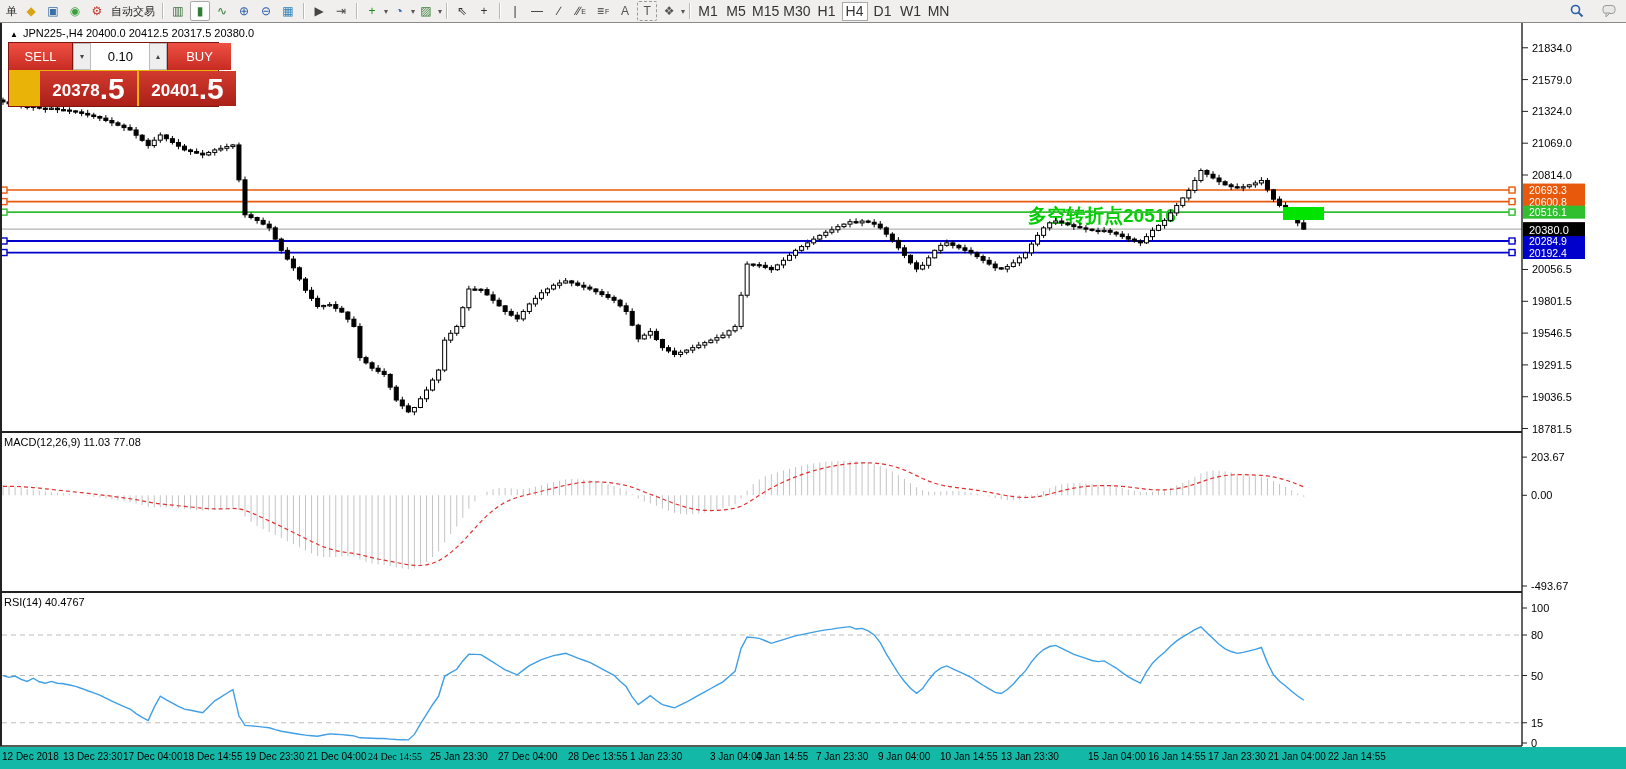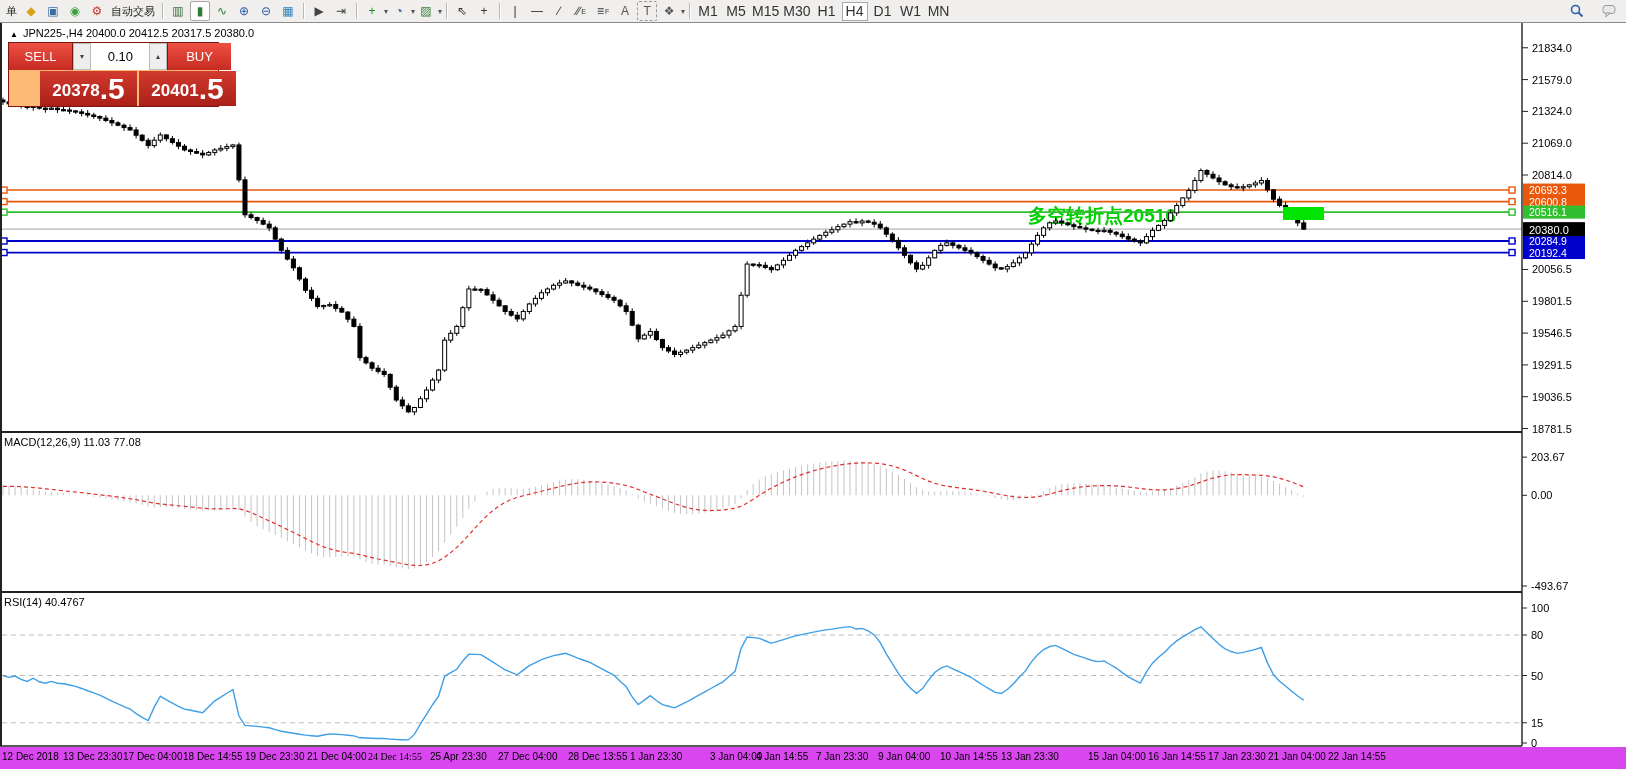--- a/index.html
+++ b/index.html
@@ -25,36 +25,36 @@
   #chart-svg text{font-family:"Liberation Sans",sans-serif;}
   
   #chart-title{position:absolute;left:10px;top:27px;z-index:5;font-size:11px;color:#000;white-space:nowrap;}
   #chart-title .tri{font-size:8px;margin-right:5px;}
   
   .ind-label{position:absolute;left:4px;z-index:5;font-size:11px;color:#000;}
   #macd-label{top:436px;}
   #rsi-label{top:596px;}
   
   #trade-panel{position:absolute;left:8px;top:42px;width:209px;height:63px;z-index:6;
-    background:#fdba74;border:1px solid #7e150f;}
+    background:#eab308;border:1px solid #7e150f;}
   .tp-top{position:absolute;left:0;top:0;width:209px;height:27px;display:flex;}
   .tp-btn{flex:0 0 63px;height:27px;border:none;color:#fff;font-size:13px;font-family:"Liberation Sans",sans-serif;
     background:linear-gradient(#ef5043,#c62b22);display:flex;align-items:center;justify-content:center;}
   .tp-vol{flex:1;display:flex;background:#fff;border-left:1px solid #7e150f;border-right:1px solid #7e150f;}
   .tp-arr{width:16px;display:flex;align-items:center;justify-content:center;font-size:8px;color:#444;
     background:#eee;border:1px solid #bbb;}
   .tp-input{flex:1;border:none;outline:none;text-align:right;font-size:13px;padding-right:16px;width:40px;
     font-family:"Liberation Sans",sans-serif;color:#000;}
   .tp-bottom{position:absolute;left:0;top:28px;width:196px;height:35px;display:flex;gap:2px;margin-left:31px;}
   .tp-price{flex:1;background:linear-gradient(#d23a2e,#aa2019);color:#fff;display:flex;align-items:flex-end;
     justify-content:center;padding-bottom:2px;}
   .tp-price .main{font-size:17px;font-weight:bold;line-height:1.45;}
   .tp-price .frac{font-size:30px;font-weight:bold;line-height:1;}
   
-  #time-axis{position:absolute;left:0;top:747px;width:1626px;height:22px;background:#d946ef;z-index:4;}
+  #time-axis{position:absolute;left:0;top:747px;width:1626px;height:22px;background:#14b8a6;z-index:4;}
   .ta-label{position:absolute;top:4px;font-size:10px;color:#000;white-space:nowrap;}
 </style>
 </head>
 <body>
 
 <div id="app">
 
   <div id="toolbar">
     <div id="tb-left">
         <span class="tb-txt">单</span>
@@ -890,21 +890,21 @@
   <div id="rsi-label" class="ind-label">RSI(14) 40.4767</div>
 
   <div id="time-axis">
       <span class="ta-label" style="left: 2px;">12 Dec 2018</span>
       <span class="ta-label" style="left: 63px;">13 Dec 23:30</span>
       <span class="ta-label" style="left: 123px;">17 Dec 04:00</span>
       <span class="ta-label" style="left: 183px;">18 Dec 14:55</span>
       <span class="ta-label" style="left: 245px;">19 Dec 23:30</span>
       <span class="ta-label" style="left: 307px;">21 Dec 04:00</span>
       <span class="ta-label" style="left: 368px; font-family: Liberation Serif, serif;">24 Dec 14:55</span>
-      <span class="ta-label" style="left: 430px;">25 Apr 23:30</span>
+      <span class="ta-label" style="left: 430px;">25 Jan 23:30</span>
       <span class="ta-label" style="left: 498px;">27 Dec 04:00</span>
       <span class="ta-label" style="left: 568px;">28 Dec 13:55</span>
       <span class="ta-label" style="left: 630px;">1 Jan 23:30</span>
       <span class="ta-label" style="left: 694px; margin-left: 16px;">3 Jan 04:00</span>
       <span class="ta-label" style="left: 756px;">4 Jan 14:55</span>
       <span class="ta-label" style="left: 816px;">7 Jan 23:30</span>
       <span class="ta-label" style="left: 878px;">9 Jan 04:00</span>
       <span class="ta-label" style="left: 940px;">10 Jan 14:55</span>
       <span class="ta-label" style="left: 1001px;">13 Jan 23:30</span>
       <span class="ta-label" style="left: 1088px;">15 Jan 04:00</span>

